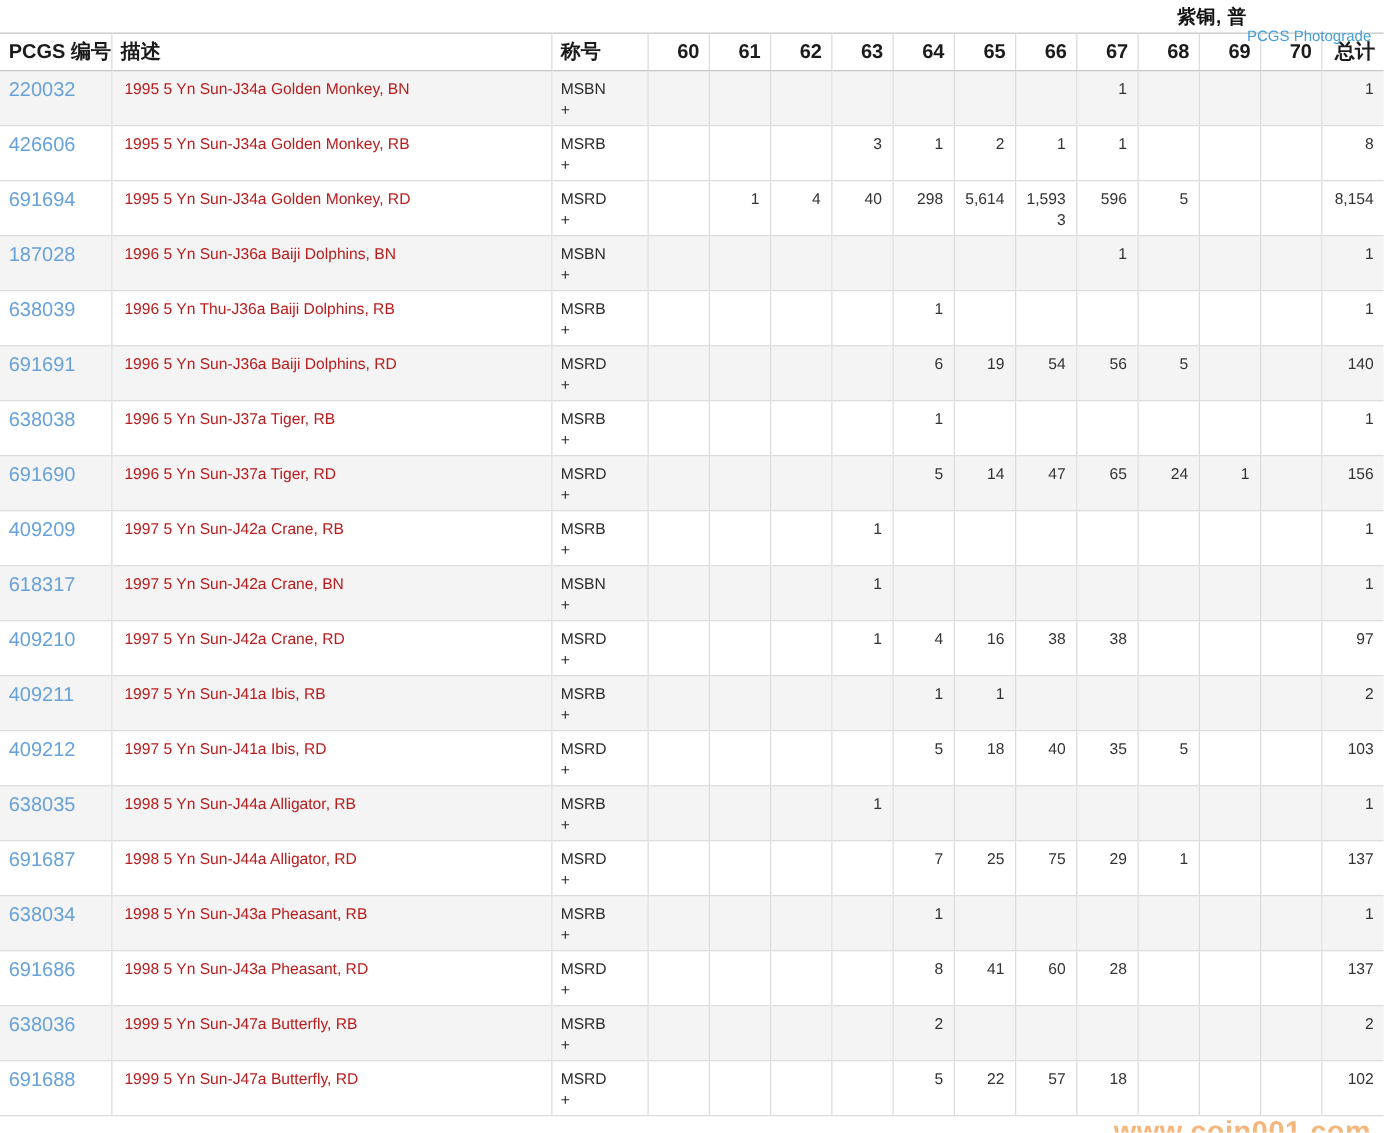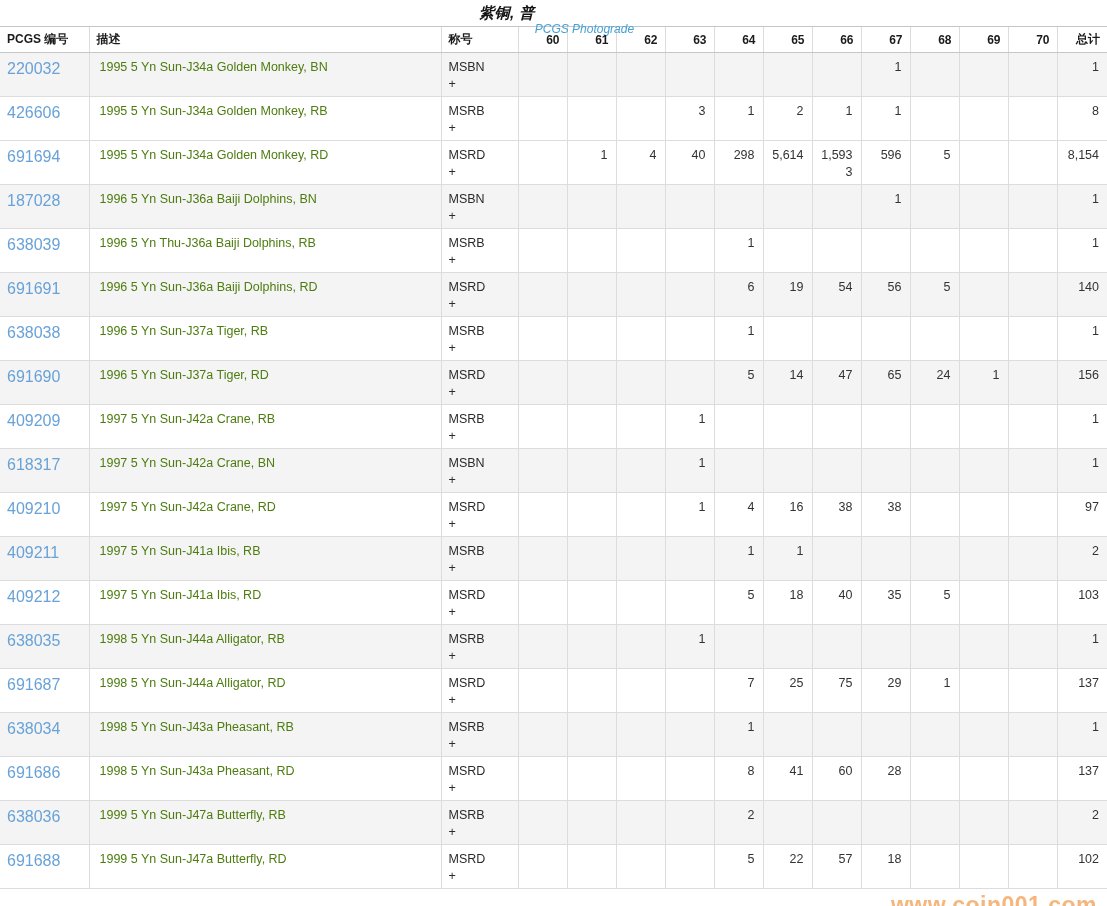--- a/index.html
+++ b/index.html
@@ -2,52 +2,52 @@
 <html><head>
 <meta charset="utf-8">
 <style>
   html,body { margin:0; padding:0; background:#ffffff; }
   body {
     width:1107px; height:906px; position:relative; overflow:hidden;
     font-family:"Liberation Sans","DejaVu Sans",sans-serif;
     -webkit-font-smoothing:antialiased;
   }
   .topbar {
-    height:26px; display:flex; justify-content:center; align-items:flex-start;
-    padding:4px 0 0 6px; box-sizing:border-box;font-style:italic;
+    height:26px; display:flex; justify-content:flex-end; align-items:flex-start;
+    padding:4px 10px 0 6px; box-sizing:border-box;
   }
   .page-title { font-size:15px; font-weight:bold; color:#141414; letter-spacing:0.5px; }
   .photograde-link { font-size:12px; color:#46a0d5; text-decoration:none; margin-top:18px; }
 
   table.pop {
     border-collapse:collapse; table-layout:fixed;
     width:1107px; font-size:12.5px; color:#343434;
   }
   col.c1 { width:89px; }  col.c2 { width:352px; } col.c3 { width:77px; }
   col.cg { width:49px; }  col.ct { width:50px; }
 
   thead th {
     border-top:1px solid #c6c6c6; border-bottom:1px solid #c6c6c6;
     background:#ffffff; font-weight:bold; color:#1b1b1b;
-    padding:4px 7px 4px 7px; height:14px; font-size:12px;
+    padding:4px 7px 4px 7px; height:14px; font-size:16px;
     text-align:left; white-space:nowrap; overflow:hidden;
   }
   thead th.num { text-align:right; }
   thead th + th { border-left:1px solid #dcdcdc; }
 
   tbody td {
     border-bottom:1px solid #dcdcdc; vertical-align:top;
     height:44px; box-sizing:border-box; padding:7px 7px 0 7px;
     overflow:hidden; white-space:nowrap; background:transparent;
   }
   tbody td + td { border-left:1px solid #dcdcdc; }
   tbody tr.shaded { background:#f4f4f4; }
 
   .pcgs-link { color:#68a2d8; text-decoration:none; font-size:16px; }
-  td.c-desc { color:#4d7c0f; padding-left:10px; }
+  td.c-desc { color:#b91c1c; padding-left:10px; }
   td.c-desig { color:#2b2b2b; }
   td.c-desig .plus { margin-top:3px; }
   td.c-grade, td.c-total { text-align:right; padding-right:8px; padding-left:2px; color:#333; }
   td.c-grade .p { margin-top:3px; min-height:14px; }
 
   .watermark {
     position:absolute; right:10px; top:892px; z-index:5;
     font-size:23px; font-weight:bold; letter-spacing:0.5px;
     color:#f3a45c; opacity:0.8; pointer-events:none;
     font-family:"Liberation Sans","DejaVu Sans",sans-serif;

